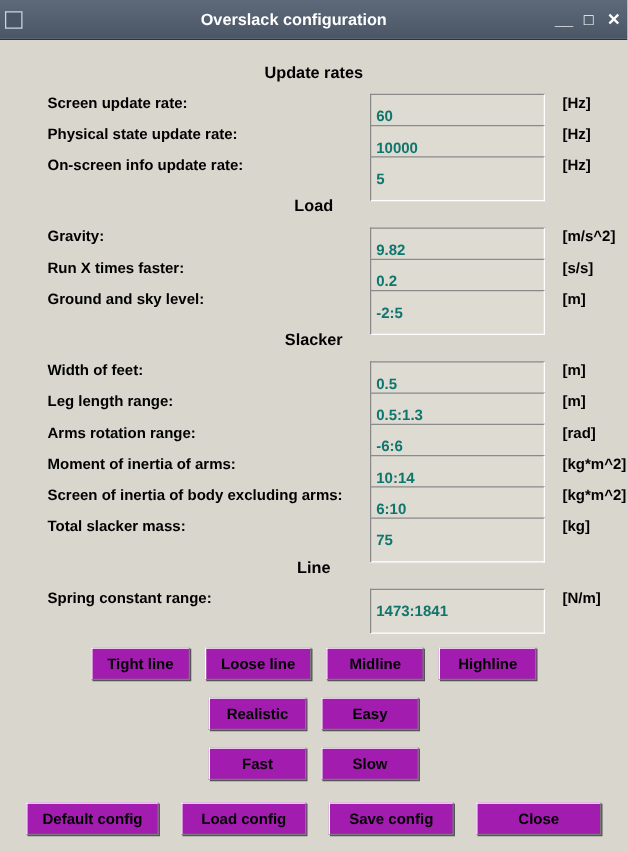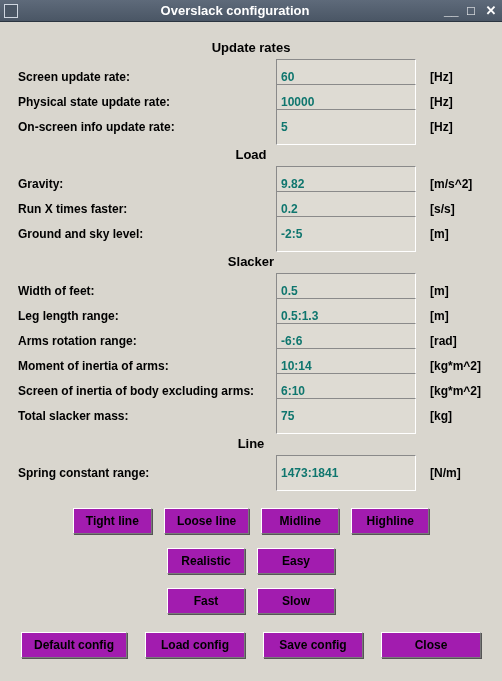--- a/index.html
+++ b/index.html
@@ -7,21 +7,21 @@
     margin: 0;
     padding: 0;
     font-family: Arial, Helvetica, sans-serif;
     font-size: 12px;
     background: #d9d6ce;
     width: 502px;
     height: 681px;
     overflow: hidden;
   }
   .titlebar {
-    height: 22px;
+    height: 32px;
     background: linear-gradient(to bottom, #5e6a7a 0%, #4a5665 100%);
     color: #fff;
     display: flex;
     align-items: center;
     padding: 0 4px;
     border-bottom: 1px solid #2b3440;
     font-weight: bold;
   }
   .titlebar .sysicon {
     width: 14px;
@@ -53,23 +53,23 @@
     border-radius: 12px;
   }
   .section-heading {
     text-align: center;
     font-weight: bold;
     font-size: 13px;
     margin: 8px 0 10px 0;
   }
   .row {
     display: flex;
-    align-items: center;
     height: 24px;
     margin-bottom: 1px;
+    margin-left: 20px;
   }
   .row .label {
     flex: 0 0 258px;
     font-weight: bold;
     font-size: 12px;
     white-space: nowrap;
   }
   .row .field {
     flex: 0 0 140px;
   }

